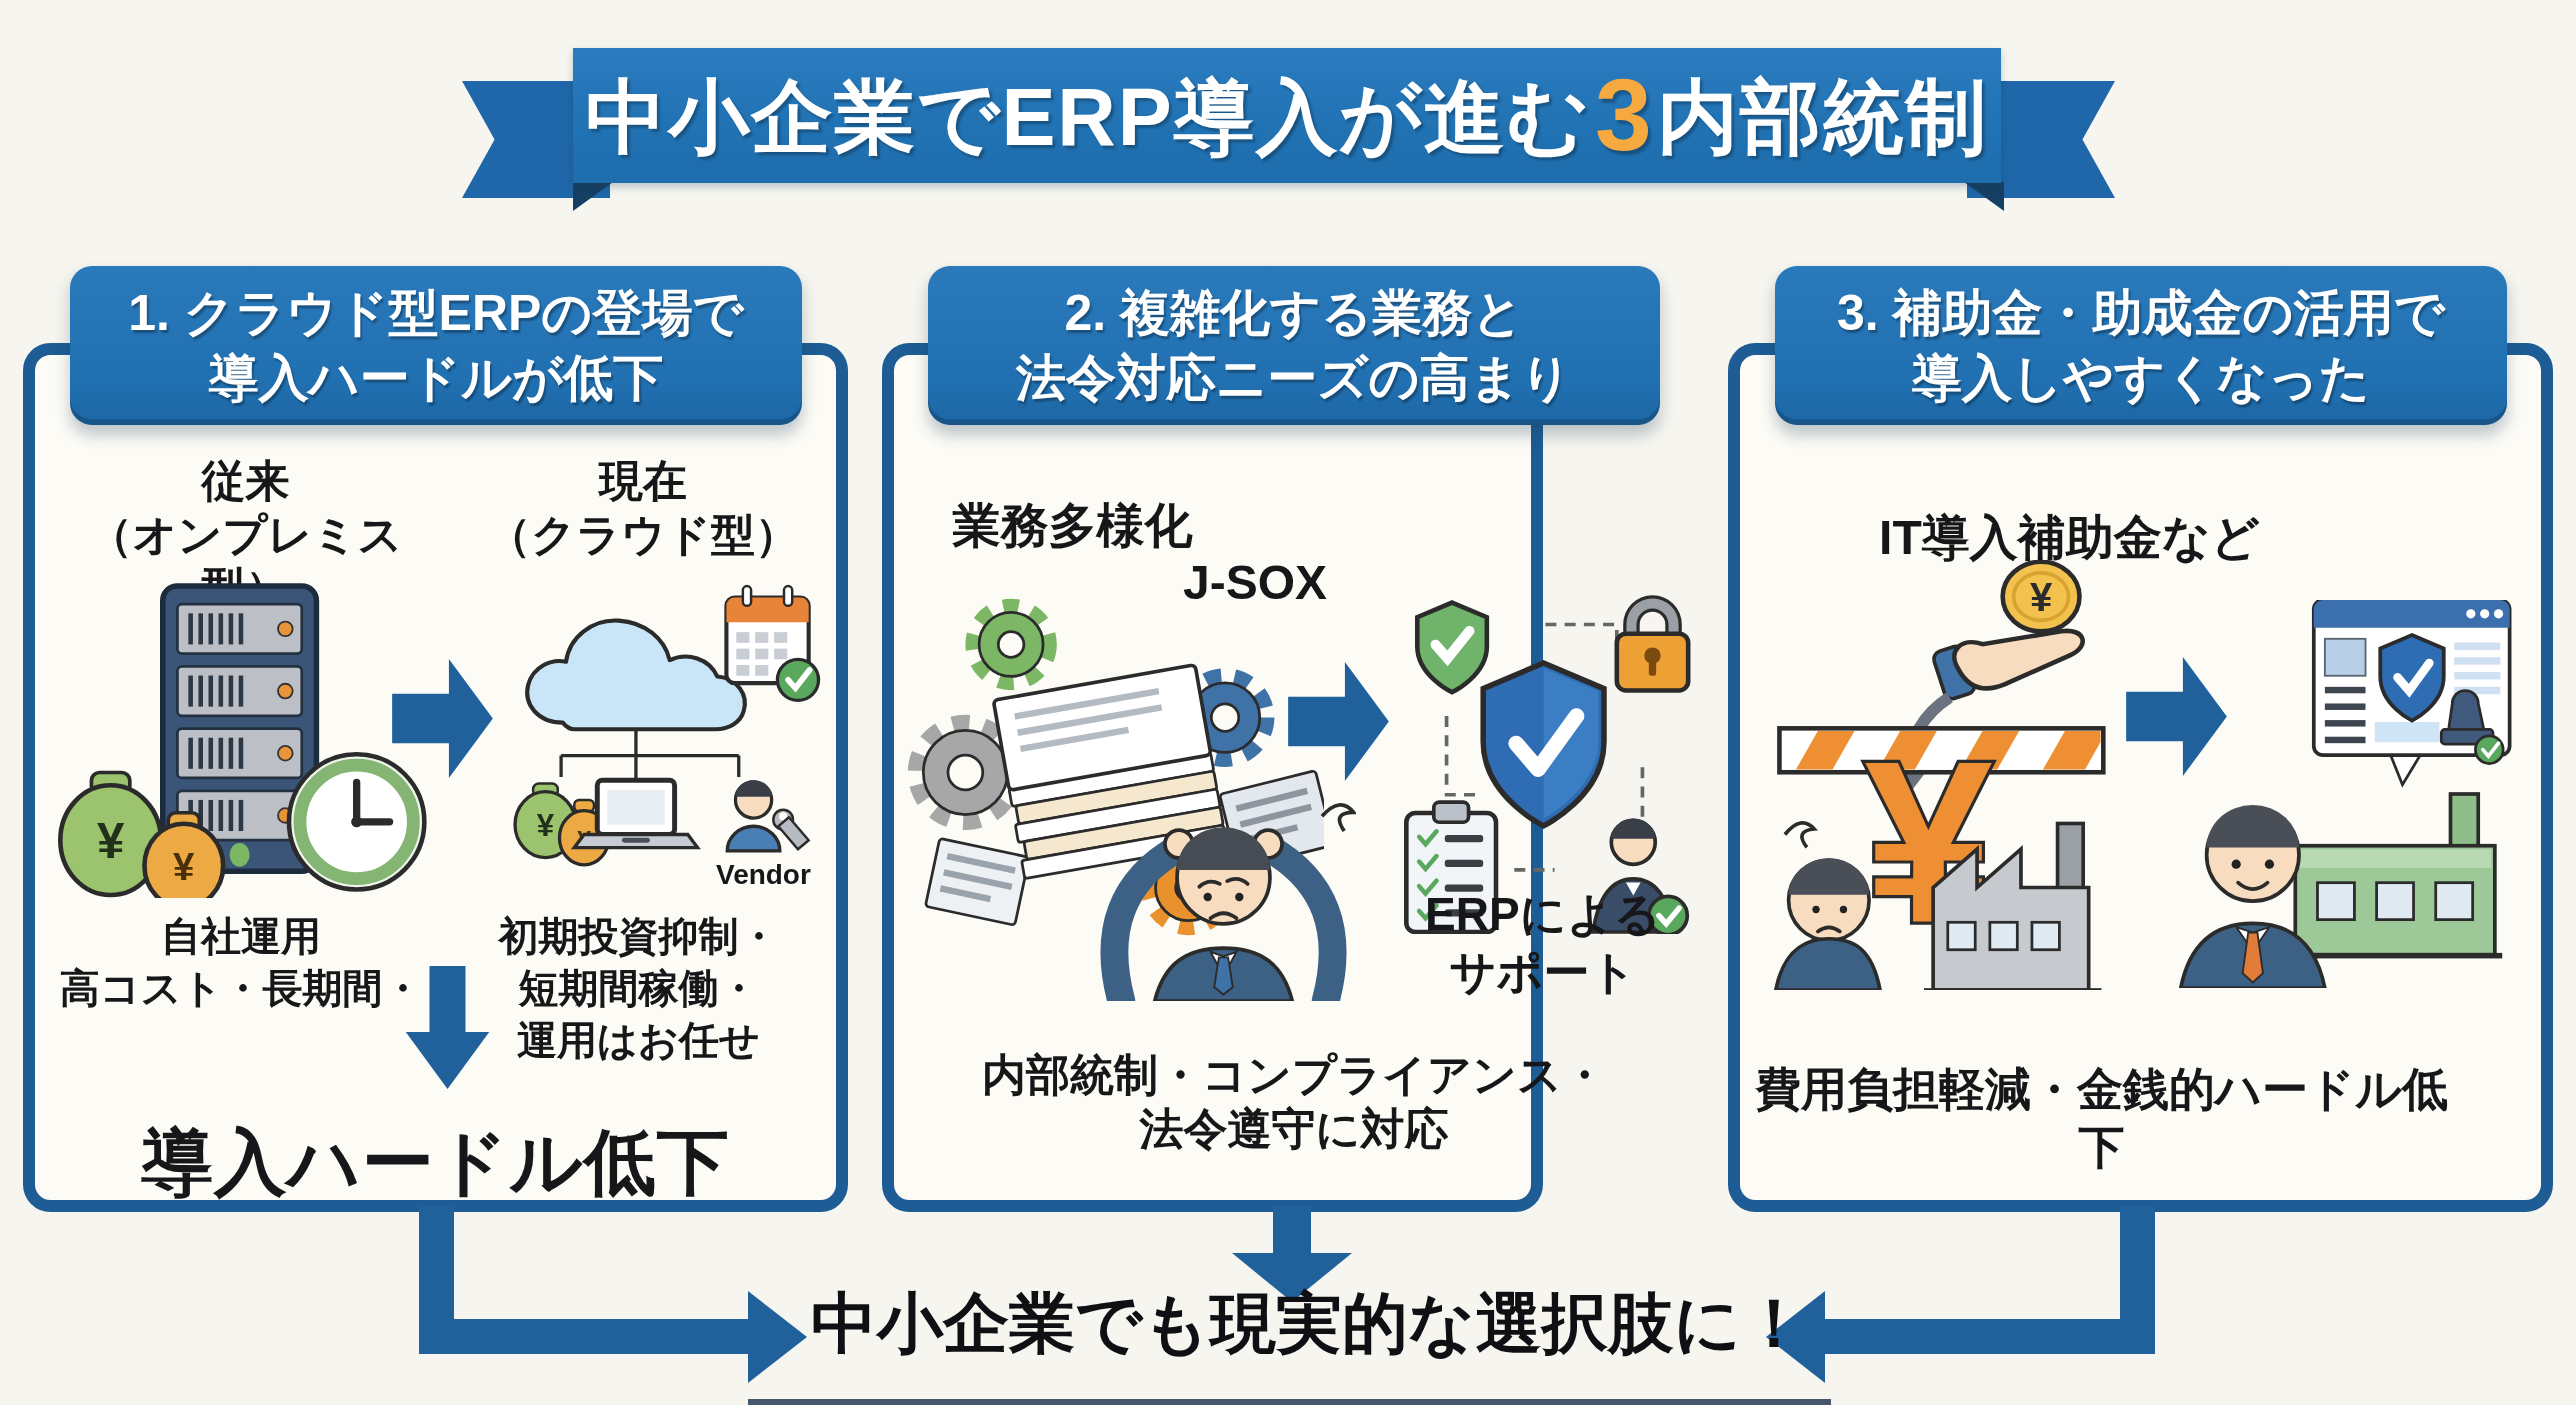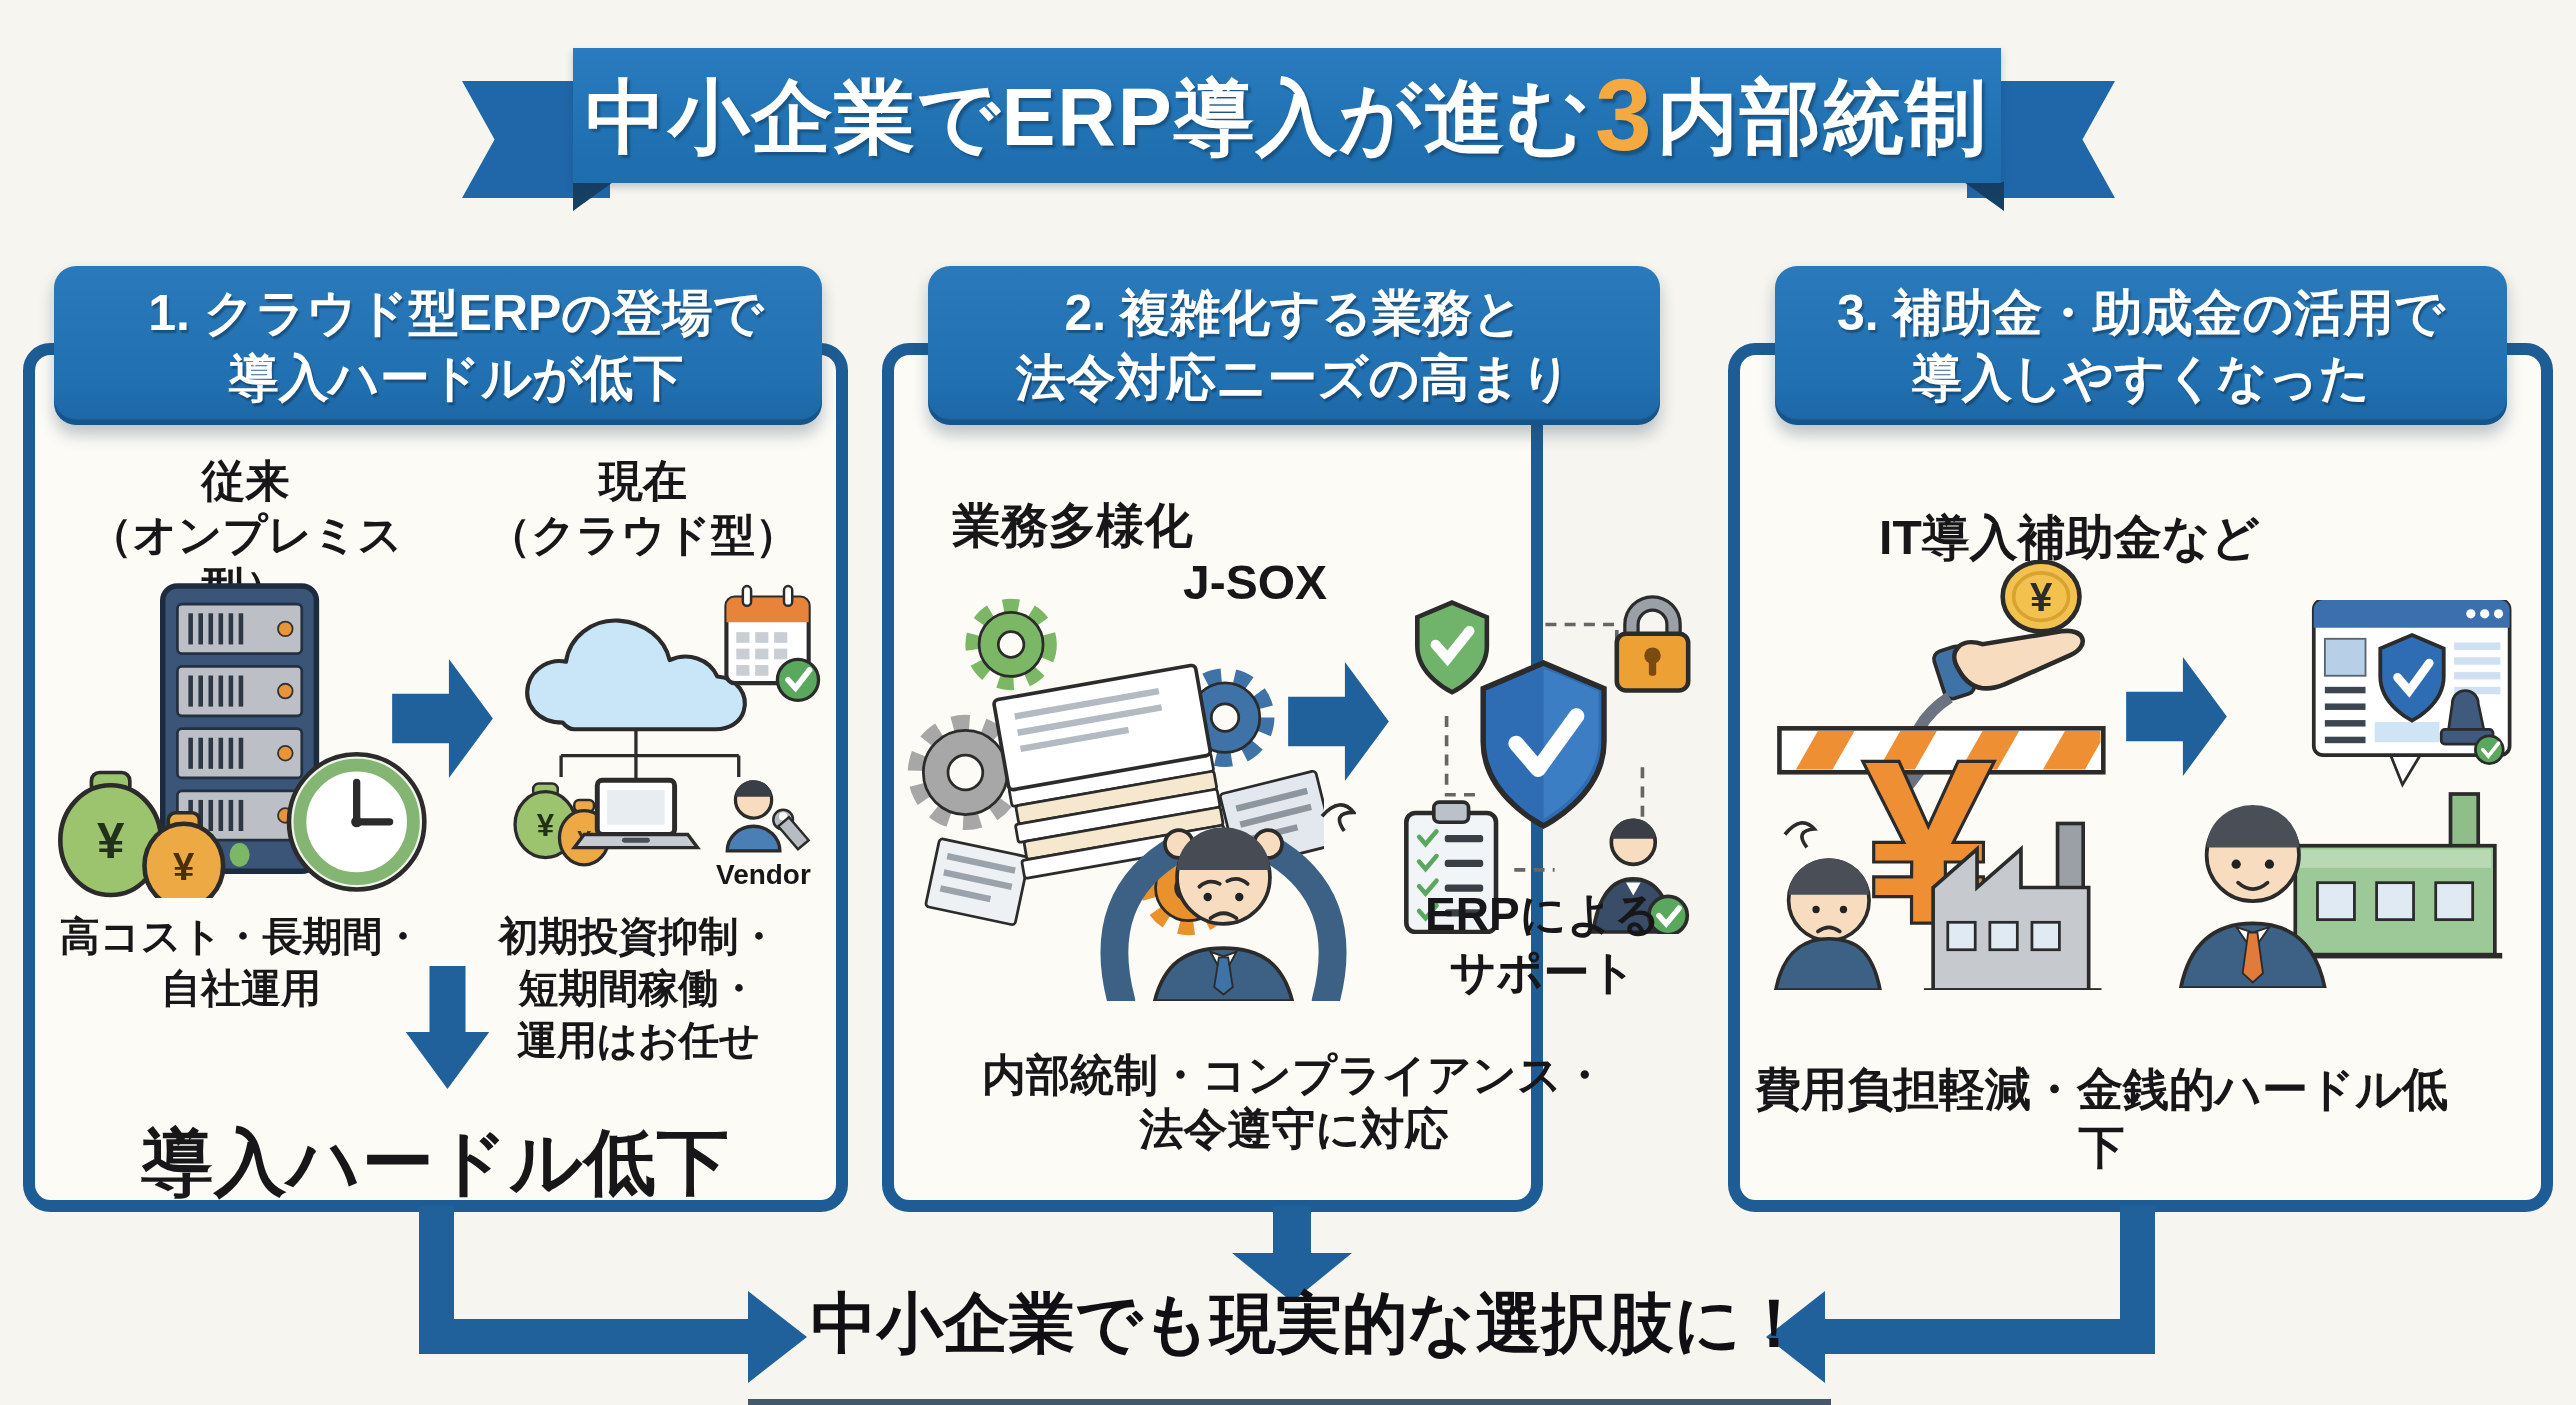--- a/index.html
+++ b/index.html
@@ -39,21 +39,21 @@
   #panel3{left:1728px;width:825px;}
   .panel-header{
     position:absolute;top:266px;width:732px;height:159px;z-index:5;
     background:linear-gradient(180deg,#2a79ba 0%,#2171b2 70%,#1d66a4 100%);
     border-radius:22px;
     box-shadow:0 9.1px 14.6px rgba(30,60,90,.28), inset 0 -5.5px 0 rgba(10,40,70,.3);
     display:flex;flex-direction:column;justify-content:center;
     color:#fff;font-weight:bold;font-size:50px;line-height:1.3;text-align:center;
     text-shadow:1.8px 2.7px 1.8px rgba(0,0,0,.3);white-space:nowrap;
   }
-  #header1{left:54px;padding-left:36px;}  #header2{left:928px;}  #header3{left:1775px;}
+  #header1{left:70px;}  #header2{left:928px;}  #header3{left:1775px;}
   .abs{position:absolute;}
   .jp{font-weight:bold;color:#17171a;text-align:center;}
   .lbl48{font-size:44px;line-height:1.22;}
   .lbl52{font-size:48px;line-height:1.2;}
   .lbl44{font-size:40px;line-height:1.3;}
   .lbl50{font-size:46px;line-height:1.25;}
   .big66{font-size:72px;letter-spacing:0.9px;margin-top:15px;}
   
   .bar{position:absolute;background:#20609b;}
   .tri{position:absolute;width:0;height:0;}
@@ -209,22 +209,22 @@
         <g>
           <circle cx="354" cy="296" r="12" fill="#b6bcc2" stroke="#2b2b2b" stroke-width="3"></circle>
           <circle cx="354" cy="292" r="5" fill="#fcfbf6"></circle>
           <path d="M348,304 l24,28 l13,-11 l-24,-28 z" fill="#b6bcc2" stroke="#2b2b2b" stroke-width="3"></path>
         </g>
         <text x="330" y="374" font-size="34" fill="#17171a" text-anchor="middle">Vendor</text>
       </g>
     </svg>
 
     <div class="abs jp lbl44" style="left:4.6px;top:555px;width:403px;">
+      <div>自社運用</div>
       <div>高コスト・長期間・</div>
-      <div>自社運用</div>
     </div>
     <div class="abs jp lbl44" style="left:416px;top:555px;width:375px;">
       <div>初期投資抑制・</div>
       <div>短期間稼働・</div>
       <div>運用はお任せ</div>
     </div>
 
     <svg class="abs" style="left:369px;top:611px;" width="87" height="123" viewBox="0 0 95 140">
       <polygon points="27,0 68,0 68,75 95,75 47.5,140 0,75 27,75" fill="#20609b"></polygon>
     </svg>

